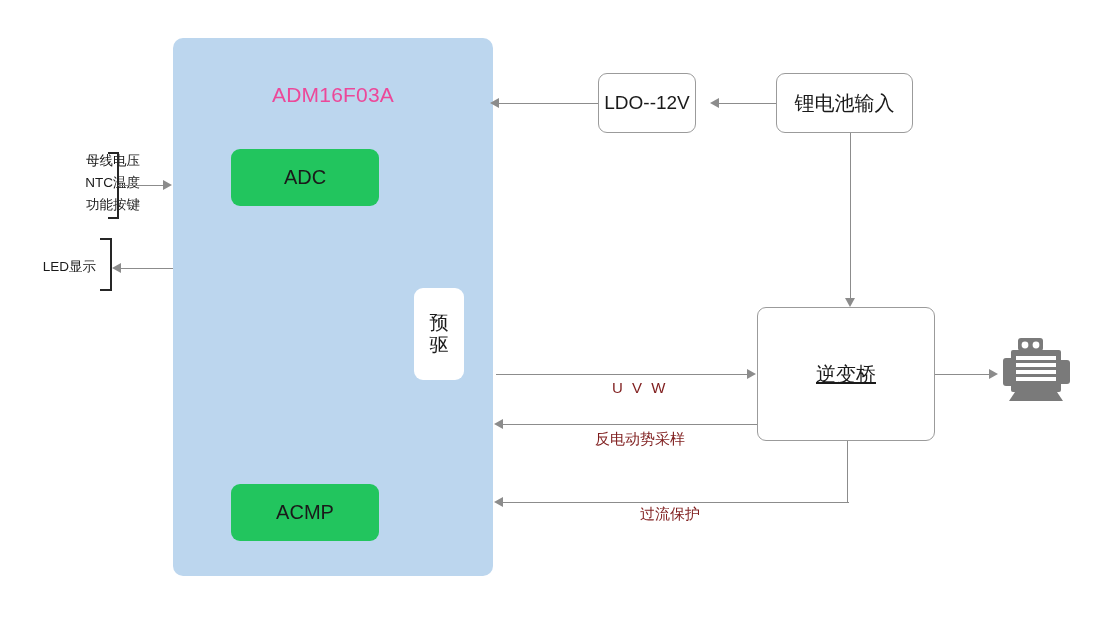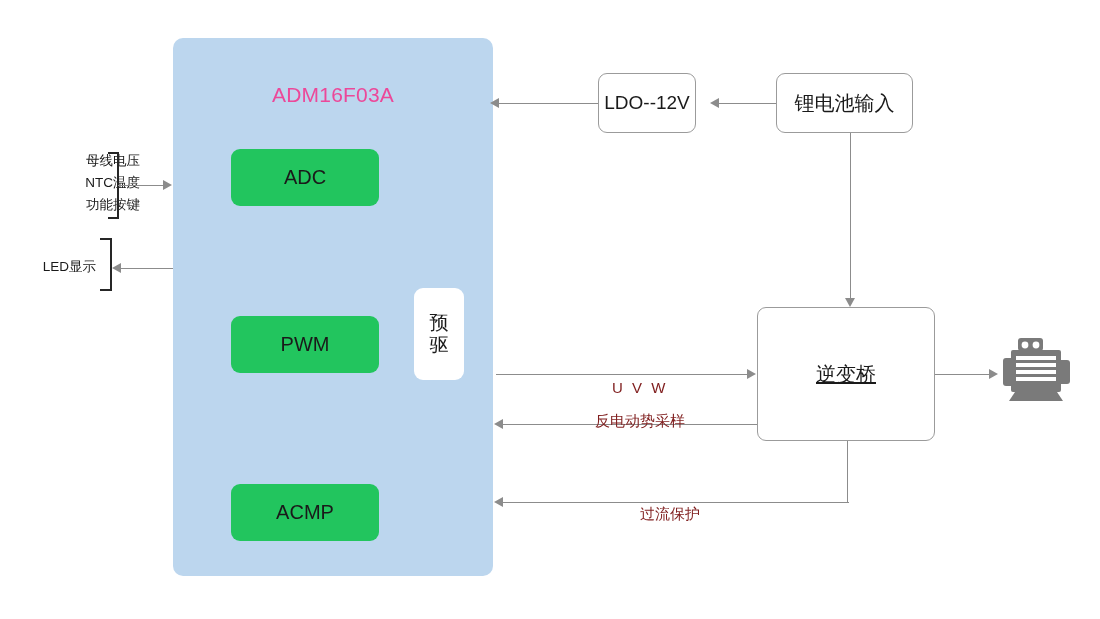--- a/index.html
+++ b/index.html
@@ -144,42 +144,41 @@
 
   
   .edge-label {
     position: absolute;
     font-size: 15px;
     color: #7f1d1d;
     text-align: center;
     white-space: nowrap;
   }
   .edge-uvw  { left: 500px; top: 379px; width: 280px; letter-spacing: 2.5px; }
-  .edge-bemf { left: 500px; top: 412px; width: 280px; }
+  .edge-bemf { left: 500px; top: 430px; width: 280px; }
   .edge-ocp  { left: 500px; top: 505px; width: 340px; }
 
   
   .motor {
     position: absolute;
     left: 1001px;
     top: 336px;
     width: 72px;
     height: 68px;
   }
 </style>
 </head>
 <body>
 
 <div id="canvas">
 
   <div class="mcu-box"></div>
   <div class="mcu-title">ADM16F03A</div>
 
   <div class="module m-adc">ADC</div>
-  <div class="module m-pwm">PWM</div>
   <div class="module m-acmp">ACMP</div>
 
   <div class="predriver">
     <span>预</span>
     <span>驱</span>
   </div>
 
   <div class="lbl-group lbl-sensors">
     <div>母线电压</div>
     <div>NTC温度</div>

